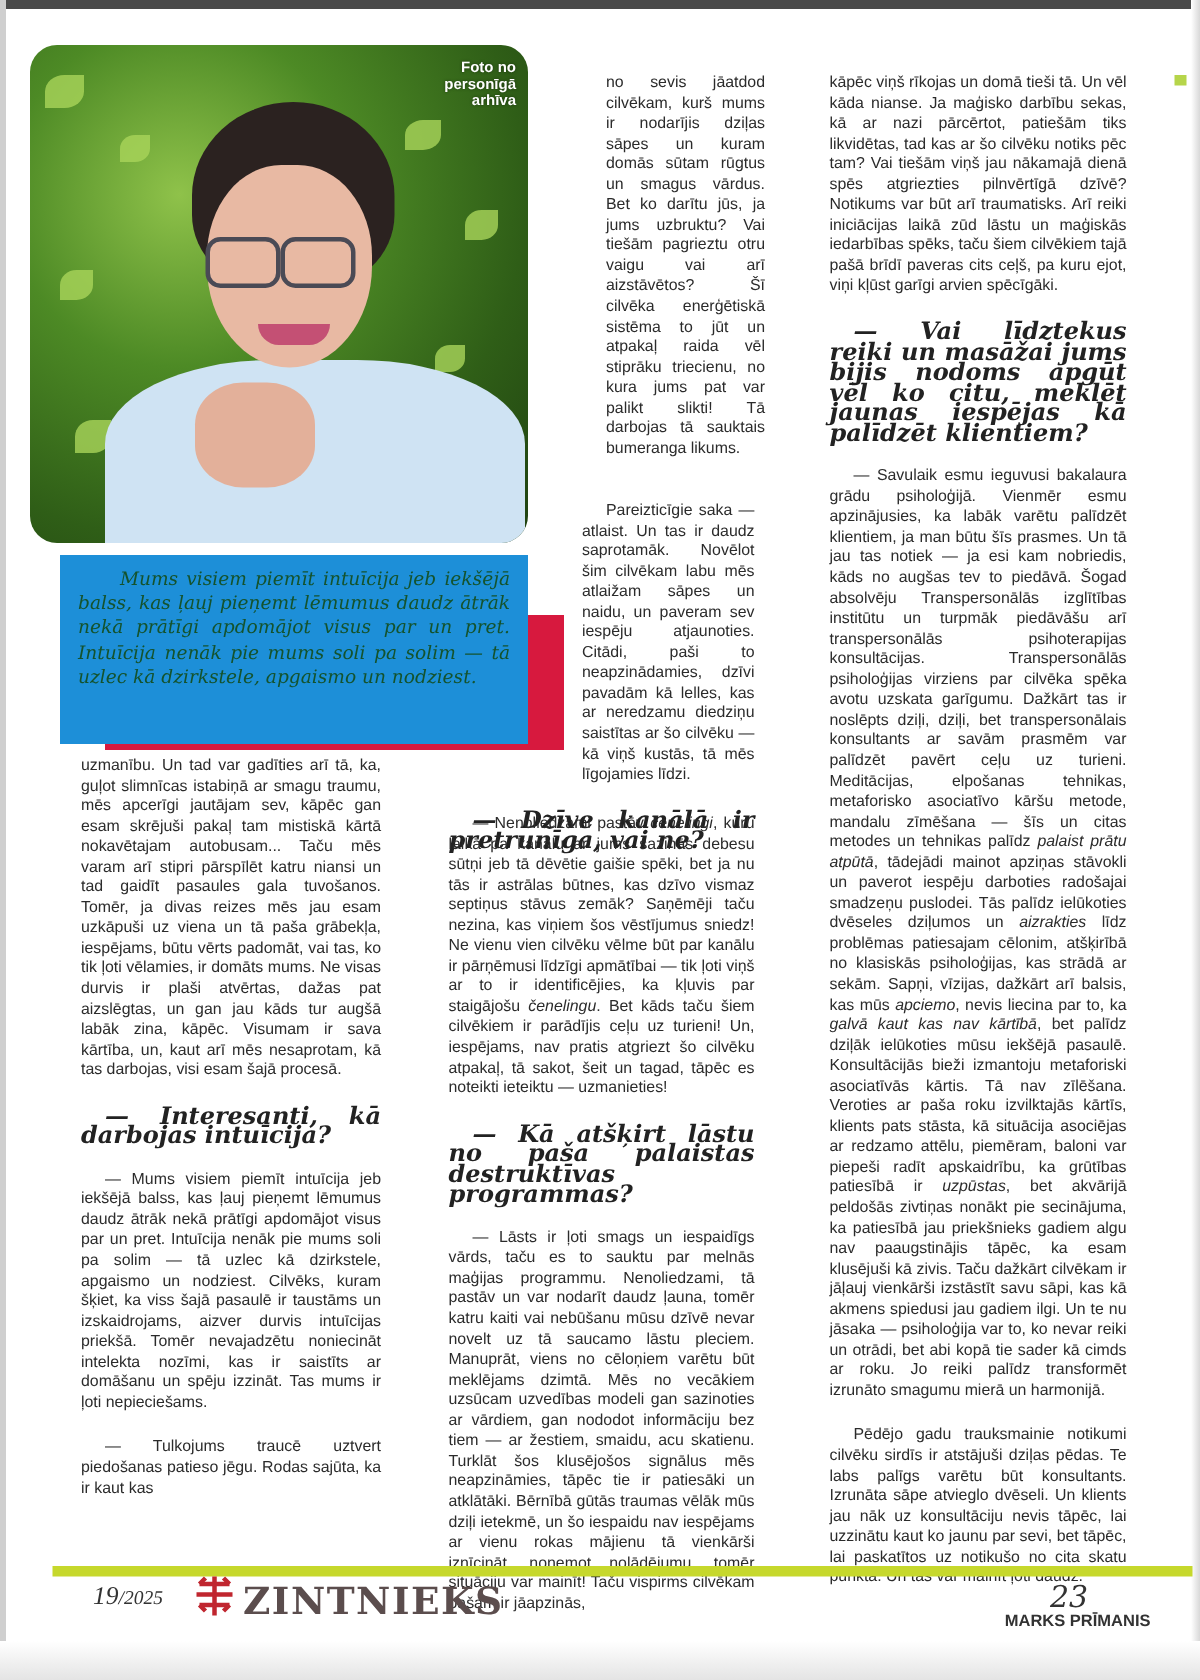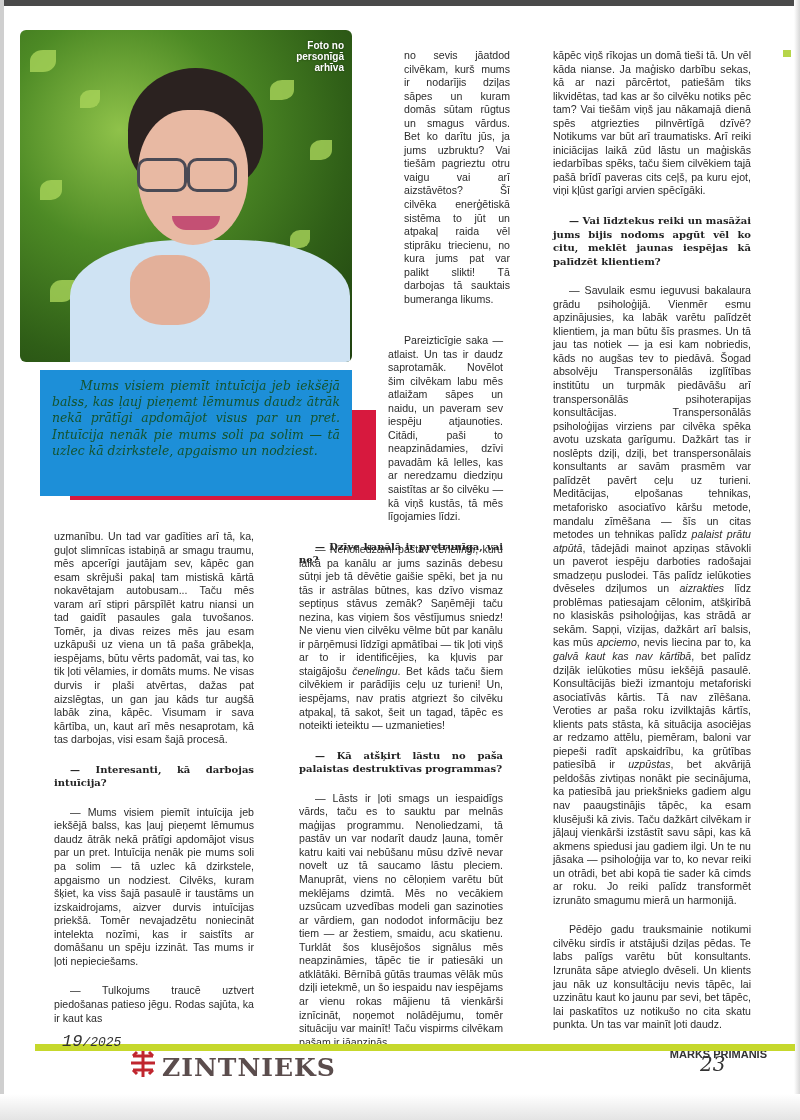--- a/index.html
+++ b/index.html
@@ -1,51 +1,51 @@
 <!DOCTYPE html>
 <html><head>
 <meta charset="utf-8">
 <style>
   html, body { margin:0; padding:0; }
   body { width:800px; height:1120px; background:#ffffff; position:relative; overflow:hidden;
          font-family:"Liberation Sans", sans-serif; color:#2a2a2a; }
   .topbar { position:absolute; left:0; top:0; width:800px; height:6px; background:#4a4a4a; }
   .leftedge { position:absolute; left:0; top:0; width:4px; height:1120px; background:#cfcfcf; }
   .rightedge { position:absolute; right:0; top:0; width:6px; height:1120px; background:linear-gradient(to right,#fff,#d8d8d8); }
-  .photo { position:absolute; left:20px; top:30px; width:332px; height:332px; border-radius:6px; overflow:hidden;
+  .photo { position:absolute; left:20px; top:30px; width:332px; height:332px; border-radius:18px; overflow:hidden;
            background:radial-gradient(circle at 30% 30%, #8fc24a 0%, #4d8a25 35%, #2f5e17 70%, #1f4010 100%); }
   .photo .leaf { position:absolute; border-radius:50% 0 50% 0; background:#a9d45a; opacity:.8; }
   .photo .hair { position:absolute; left:108px; top:38px; width:135px; height:125px; border-radius:50% 50% 40% 40%; background:#2b2220; }
   .photo .face { position:absolute; left:118px; top:80px; width:110px; height:135px; border-radius:45% 45% 50% 50%; background:#e8b9a3; }
   .photo .glasses-l, .photo .glasses-r { position:absolute; top:128px; width:44px; height:28px; border:3px solid #4a4a55; border-radius:10px; }
   .photo .glasses-l { left:117px; } .photo .glasses-r { left:167px; }
   .photo .mouth { position:absolute; left:152px; top:186px; width:48px; height:14px; border-radius:0 0 24px 24px; background:#c45074; }
   .photo .body { position:absolute; left:50px; top:210px; width:280px; height:140px; border-radius:40% 40% 0 0; background:#cfe3f3; }
   .photo .hands { position:absolute; left:110px; top:225px; width:80px; height:70px; border-radius:40%; background:#e3b09a; }
   .credit { position:absolute; right:8px; top:10px; color:#fff; font-size:10px; font-weight:bold; line-height:11px; text-align:right;
             text-shadow:0 0 2px rgba(0,0,0,.5); }
   .quote-wrap { position:absolute; left:40px; top:370px; width:312px; height:126px; background:#1d8fd8; }
   .quote-red { position:absolute; left:70px; top:410px; width:306px; height:90px; background:#d7193e; }
   .quote-text { position:absolute; left:40px; top:370px; width:312px; padding:8px 12px 8px 12px; box-sizing:border-box; color:#14532d;
                 font-family:"DejaVu Serif", serif; font-style:italic; font-size:12.4px; line-height:16.2px; text-align:justify; }
   .quote-text p { margin:0; text-indent:28px; }
   .col { position:absolute; font-size:10.6px; line-height:13.55px; text-align:justify; color:#2b2b2b; }
   .col p { margin:16px; text-indent:16px; }
   .col p.noindent { text-indent:0; }
-  .col .q { font-family:"DejaVu Serif", serif; font-weight:bold; font-size:10px; color:#222; }
+  .col .q { font-family:"DejaVu Serif", serif; font-weight:bold; font-style:italic; font-size:16px; color:#222; }
   .col em { font-style:italic; }
   .colA { left:388px; top:33px; width:138px; }
   .colA p { text-align:justify; }
   .colB { left:537px; top:33px; width:230px; }
-  .col1 { left:38px; top:514px; width:232px; }
+  .col1 { left:38px; top:488px; width:232px; }
   .col2 { left:283px; top:514px; width:236px; }
   .colA2 { left:283px; top:313px; width:236px; }
   .author { text-align:right; font-weight:bold; font-size:11px; color:#333; margin-top:2px; }
   .greenbar { position:absolute; left:35px; top:1044px; width:760px; height:7px; background:#c6d82c; }
-  .issue { position:absolute; left:62px; top:1032px; font-family:Liberation Mono, monospace; font-style:italic; font-size:17px; color:#333;text-align:right; }
+  .issue { position:absolute; left:62px; top:1054px; font-family:Liberation Serif, serif; font-style:italic; font-size:17px; color:#333;text-align:right; }
   .issue small { font-size:13px; }
   .logo { position:absolute; left:128px; top:1049px; width:130px; height:30px; }
   .logo-mark { position:absolute; left:0; top:0; width:30px; height:30px; }
   .logo-text { position:absolute; left:34px; top:4px; font-family:"DejaVu Serif", serif; font-weight:bold; font-size:25px; color:#5b4d4d; letter-spacing:1px; }
   .pagenum { position:absolute; left:700px; top:1052px; font-family:"DejaVu Serif", serif; font-style:italic; font-size:20px; color:#333; }
   .greensq { position:absolute; left:783px; top:50px; width:8px; height:7px; background:#b6d54a; }
   .bottomshade { position:absolute; left:0; top:1094px; width:800px; height:26px; background:linear-gradient(to bottom,#fff,#e4e4e4); }
 </style>
 </head>
 <body>

